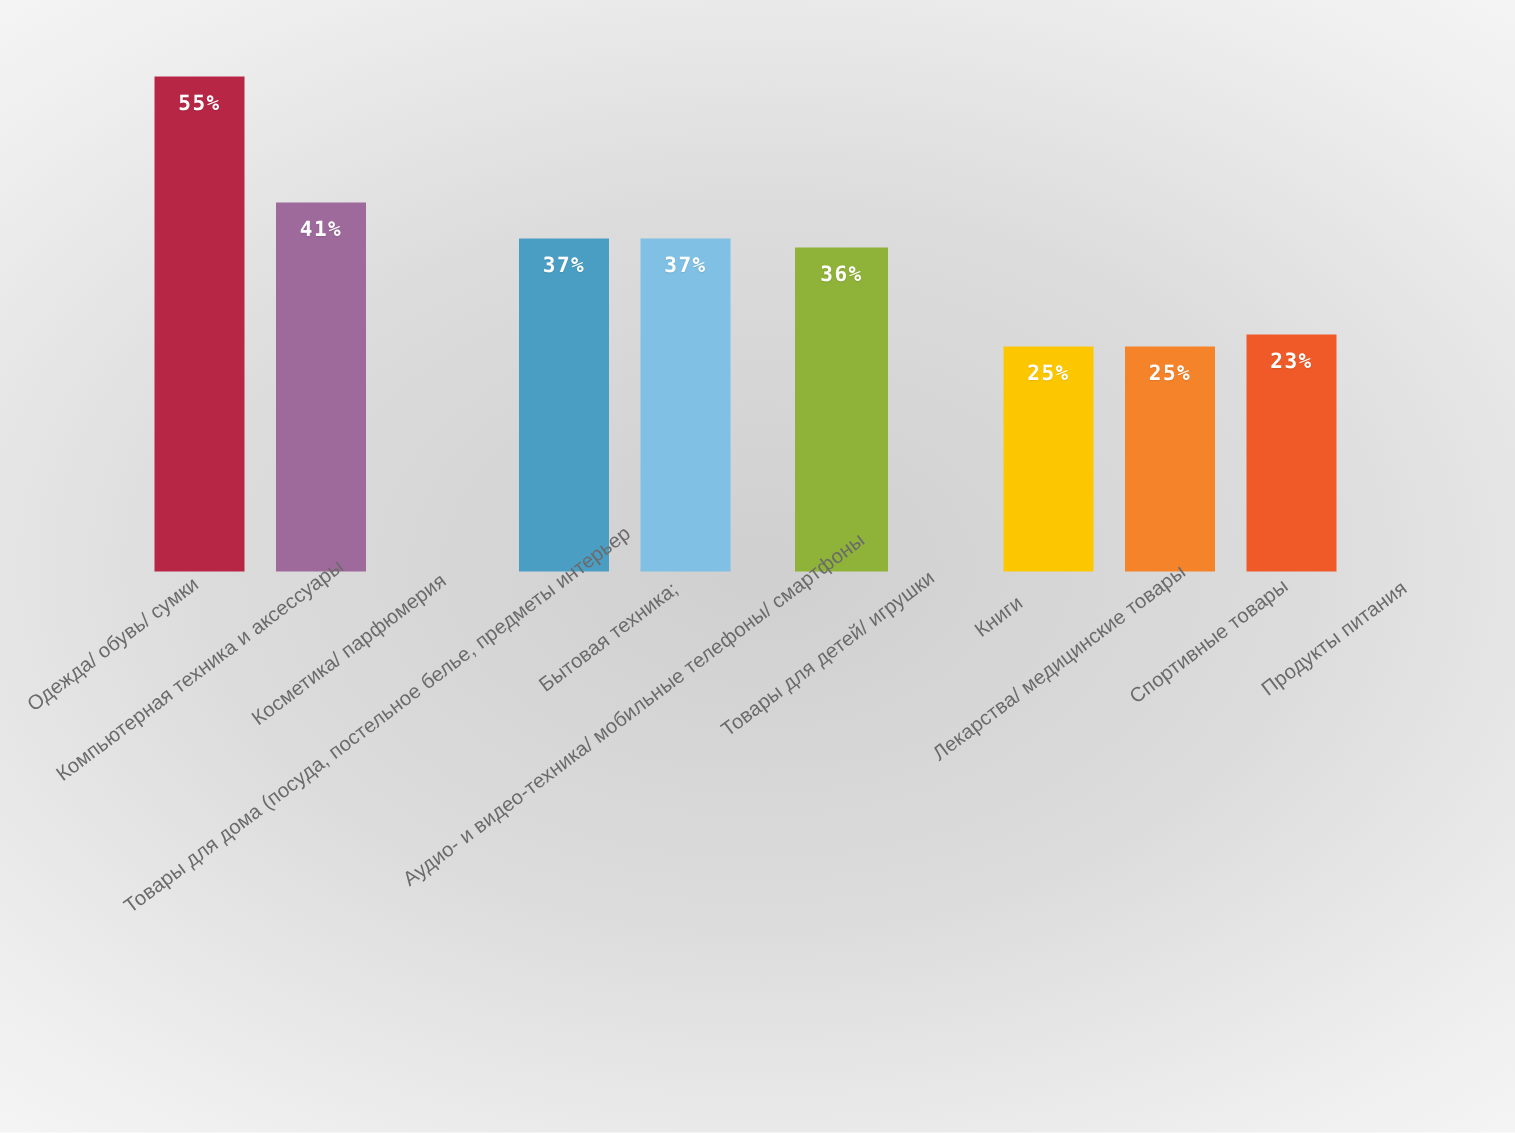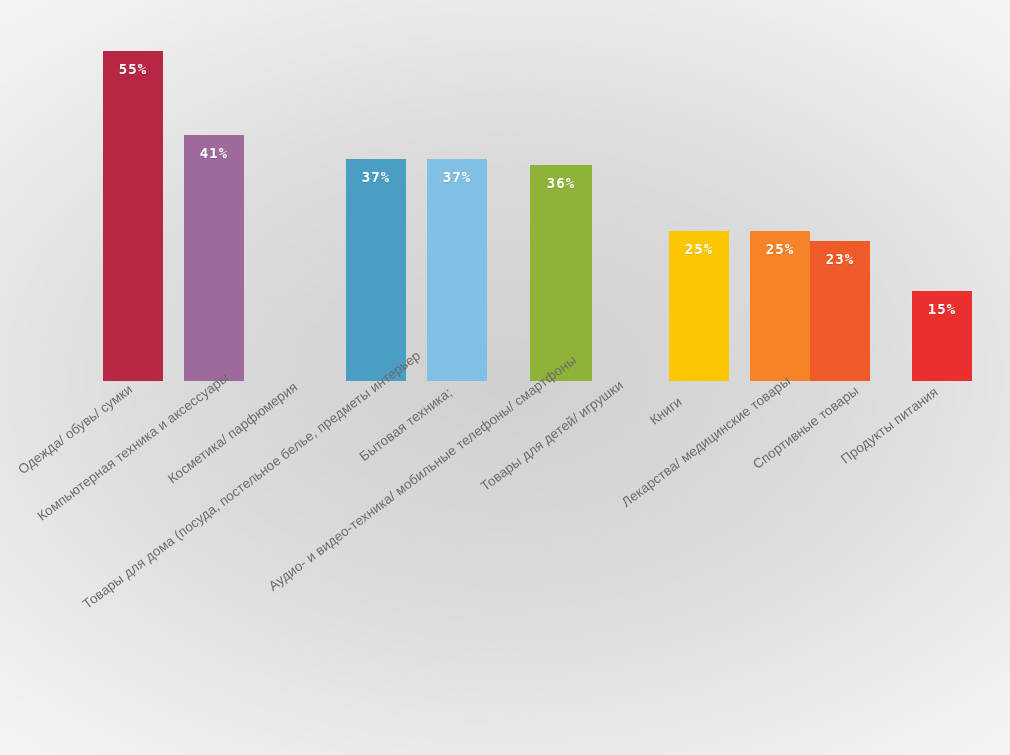--- a/index.html
+++ b/index.html
@@ -99,25 +99,22 @@
       </div>
       <div class="bar" style="left: 530px; width: 62px; height: 216px; background: rgb(143, 178, 56);">
         <span class="bar-value">36%</span>
       </div>
       <div class="bar" style="left: 669px; width: 60px; height: 150px; background: rgb(253, 199, 0);">
         <span class="bar-value">25%</span>
       </div>
       <div class="bar" style="left: 750px; width: 60px; height: 150px; background: rgb(245, 131, 42);">
         <span class="bar-value">25%</span>
       </div>
-      <div class="bar" style="left: 810px; width: 60px; height: 140px; background: rgb(239, 90, 40);">
+      <div class="bar" style="left: 831px; width: 60px; height: 158px; background: rgb(239, 90, 40);">
         <span class="bar-value">23%</span>
-      </div>
-      <div class="bar" style="left: 912px; width: 60px; height: 90px; background: rgb(233, 48, 46);">
-        <span class="bar-value">15%</span>
       </div>
     </div>
 
   <div id="labels">
       <div class="cat-label" style="left: 111px; top: 12px;"><span class="cat-label-inner" style="margin-left: -119.913px;">Одежда/ обувь/ сумки</span></div>
       <div class="cat-label" style="left: 192px; top: 12px;"><span class="cat-label-inner" style="margin-left: -197.181px;">Компьютерная техника и аксессуары</span></div>
       <div class="cat-label" style="left: 273px; top: 12px;"><span class="cat-label-inner" style="margin-left: -135.262px;">Косметика/ парфюмерия</span></div>
       <div class="cat-label" style="left: 354px; top: 12px;"><span class="cat-label-inner" style="margin-left: -343.269px;">Товары для дома (посуда, постельное белье, предметы интерьер</span></div>
       <div class="cat-label" style="left: 435px; top: 12px;"><span class="cat-label-inner" style="margin-left: -98.2747px;">Бытовая техника;</span></div>
       <div class="cat-label" style="left: 516px; top: 12px;"><span class="cat-label-inner" style="margin-left: -313.37px;">Аудио- и видео-техника/ мобильные телефоны/ смартфоны</span></div>

